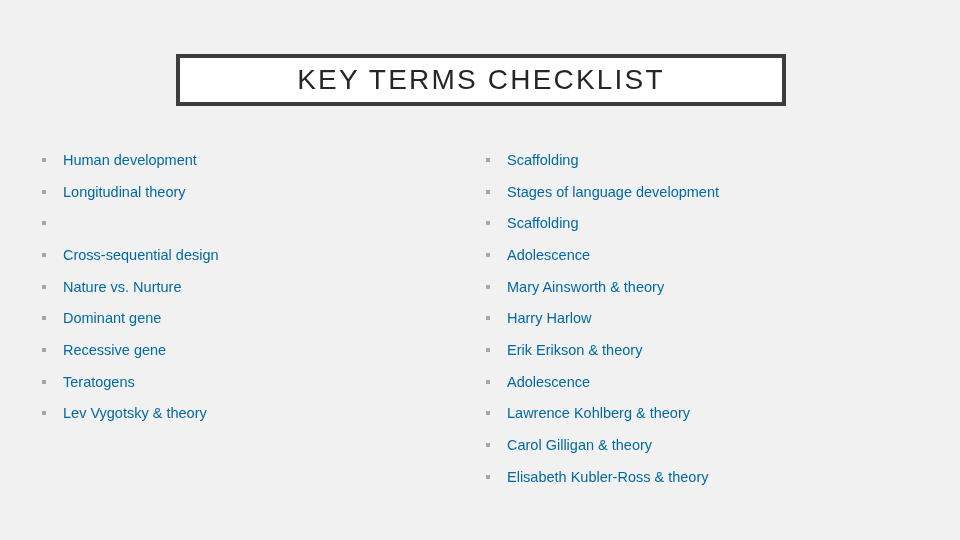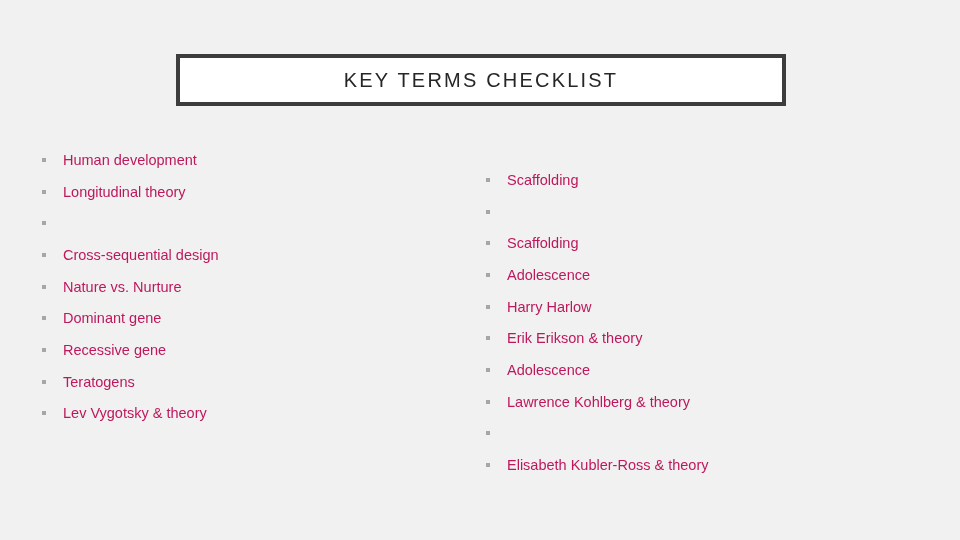--- a/index.html
+++ b/index.html
@@ -32,35 +32,35 @@
     width: 610px;
     height: 52px;
     box-sizing: border-box;
     border: 4px solid #3d3d3d;
     background: #ffffff;
     display: flex;
     align-items: center;
     justify-content: center;
   }
   .title-text {
-    font-size: 20px;
+    font-size: 28px;
     line-height: 28px;
     letter-spacing: 2.2px;
     color: #262626;
     font-weight: 400;
     white-space: nowrap;
   }
 
   
   .col {
     position: absolute;
     top: 144px;
   }
   .col-left  { left: 40px;  width: 420px; }
-  .col-right { left: 484px; width: 440px; margin-top: 20px; }
+  .col-right { left: 484px; width: 440px; }
 
   .bullet-list {
     list-style: none;
     margin: 0;
     padding: 0;
   }
   .bullet-item {
     position: relative;
     height: 31.7px;
     padding-left: 23px;
@@ -74,21 +74,21 @@
     top: 50%;
     transform: translateY(-50%);
     width: 4px;
     height: 4px;
     background: #a6a6a6;
     border-radius: 0;
   }
   .bullet-label {
     font-size: 14.5px;
     line-height: 18px;
-    color: #be185d;
+    color: #0369a1;
     font-weight: 400;
   }
 </style>
 </head>
 <body>
 
 <div class="slide">
 
   <div class="title-box">
     <span class="title-text">KEY TERMS CHECKLIST</span>
@@ -135,47 +135,53 @@
   </div>
 
   <div class="col col-right">
     <ul class="bullet-list">
         <li class="bullet-item">
           <span class="bullet-marker"></span>
           <span class="bullet-label">Scaffolding</span>
         </li>
         <li class="bullet-item">
           <span class="bullet-marker"></span>
+          <span class="bullet-label">Stages of language development</span>
         </li>
         <li class="bullet-item">
           <span class="bullet-marker"></span>
           <span class="bullet-label">Scaffolding</span>
         </li>
         <li class="bullet-item">
           <span class="bullet-marker"></span>
           <span class="bullet-label">Adolescence</span>
+        </li>
+        <li class="bullet-item">
+          <span class="bullet-marker"></span>
+          <span class="bullet-label">Mary Ainsworth &amp; theory</span>
         </li>
         <li class="bullet-item">
           <span class="bullet-marker"></span>
           <span class="bullet-label">Harry Harlow</span>
         </li>
         <li class="bullet-item">
           <span class="bullet-marker"></span>
           <span class="bullet-label">Erik Erikson &amp; theory</span>
         </li>
         <li class="bullet-item">
           <span class="bullet-marker"></span>
           <span class="bullet-label">Adolescence</span>
         </li>
         <li class="bullet-item">
           <span class="bullet-marker"></span>
           <span class="bullet-label">Lawrence Kohlberg &amp; theory</span>
         </li>
         <li class="bullet-item">
           <span class="bullet-marker"></span>
+          <span class="bullet-label">Carol Gilligan &amp; theory</span>
         </li>
         <li class="bullet-item">
           <span class="bullet-marker"></span>
           <span class="bullet-label">Elisabeth Kubler-Ross &amp; theory</span>
         </li>
       </ul>
   </div>
 
 </div>
 

